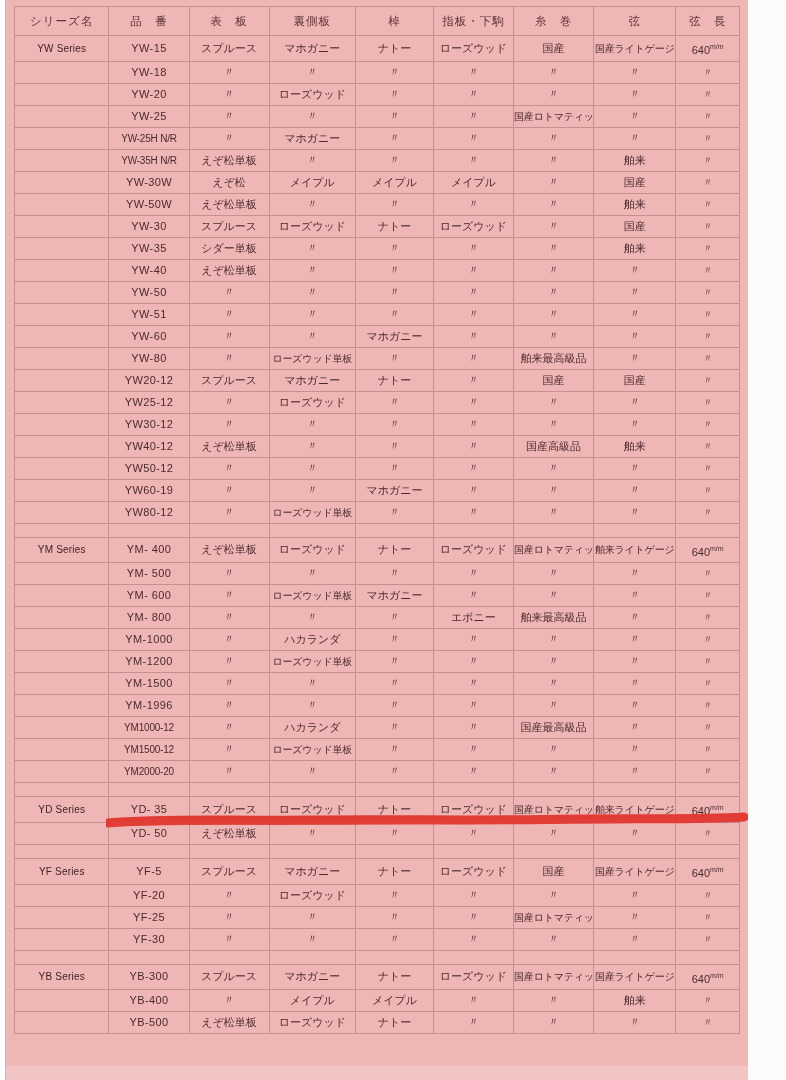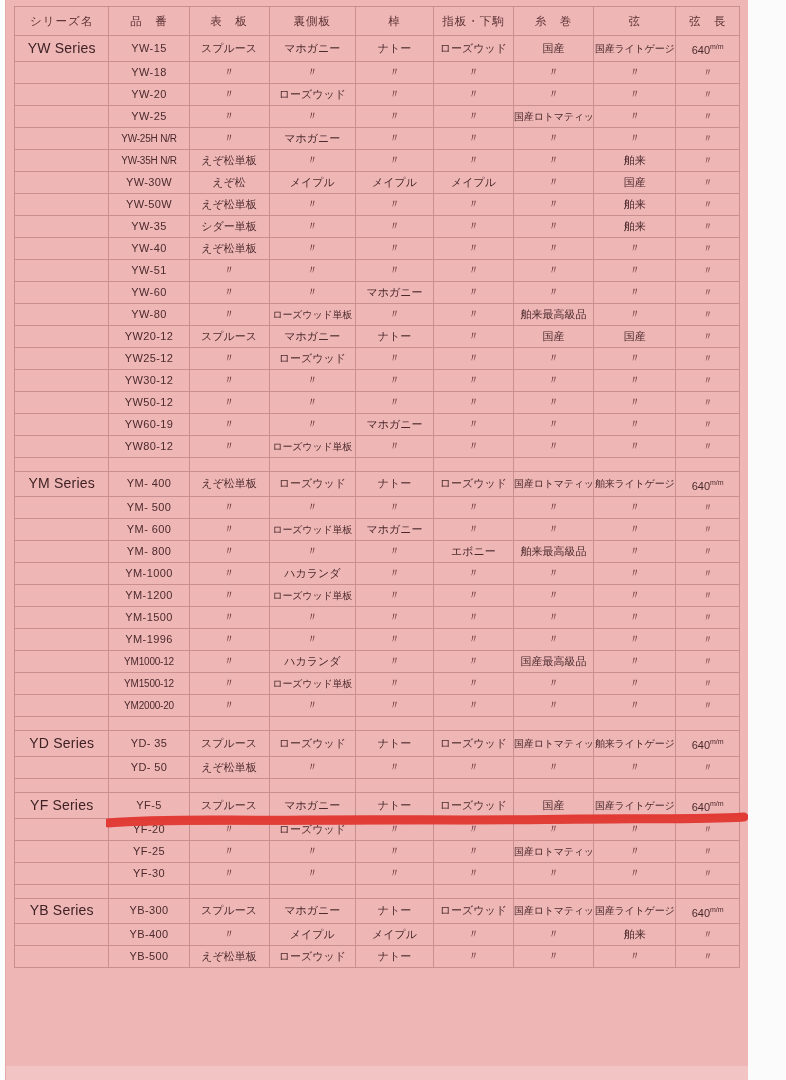--- a/index.html
+++ b/index.html
@@ -75,21 +75,21 @@
   table.spec thead th {
     height: 28px;
     line-height: 28px;
     font-size: 11.5px;
     letter-spacing: 1px;
     color: #5a3032;
     border-radius: 8px;
   }
   td.series {
     font-weight: bold;
-    font-size: 14px;
+    font-size: 10px;
     text-align: left;
     padding-left: 8px;
     color: #3f2224;
     letter-spacing: 0.2px;
   }
   td.model {
     text-align: left;
     padding-left: 10px;
     letter-spacing: 0.4px;
     font-size: 11px;
@@ -253,20 +253,31 @@
             <td class="">えぞ松単板</td>
             <td class="ditto">〃</td>
             <td class="ditto">〃</td>
             <td class="ditto">〃</td>
             <td class="ditto">〃</td>
             <td class="">舶来</td>
             <td class="length ditto">〃</td>
           </tr>
           <tr>
             <td class="series"></td>
+            <td class="model">YW-30</td>
+            <td class="">スプルース</td>
+            <td class="">ローズウッド</td>
+            <td class="">ナトー</td>
+            <td class="">ローズウッド</td>
+            <td class="ditto">〃</td>
+            <td class="">国産</td>
+            <td class="length ditto">〃</td>
+          </tr>
+          <tr>
+            <td class="series"></td>
             <td class="model">YW-35</td>
             <td class="">シダー単板</td>
             <td class="ditto">〃</td>
             <td class="ditto">〃</td>
             <td class="ditto">〃</td>
             <td class="ditto">〃</td>
             <td class="">舶来</td>
             <td class="length ditto">〃</td>
           </tr>
           <tr>
@@ -275,20 +286,31 @@
             <td class="">えぞ松単板</td>
             <td class="ditto">〃</td>
             <td class="ditto">〃</td>
             <td class="ditto">〃</td>
             <td class="ditto">〃</td>
             <td class="ditto">〃</td>
             <td class="length ditto">〃</td>
           </tr>
           <tr>
             <td class="series"></td>
+            <td class="model">YW-50</td>
+            <td class="ditto">〃</td>
+            <td class="ditto">〃</td>
+            <td class="ditto">〃</td>
+            <td class="ditto">〃</td>
+            <td class="ditto">〃</td>
+            <td class="ditto">〃</td>
+            <td class="length ditto">〃</td>
+          </tr>
+          <tr>
+            <td class="series"></td>
             <td class="model">YW-51</td>
             <td class="ditto">〃</td>
             <td class="ditto">〃</td>
             <td class="ditto">〃</td>
             <td class="ditto">〃</td>
             <td class="ditto">〃</td>
             <td class="ditto">〃</td>
             <td class="length ditto">〃</td>
           </tr>
           <tr>
@@ -337,20 +359,31 @@
           </tr>
           <tr>
             <td class="series"></td>
             <td class="model">YW30-12</td>
             <td class="ditto">〃</td>
             <td class="ditto">〃</td>
             <td class="ditto">〃</td>
             <td class="ditto">〃</td>
             <td class="ditto">〃</td>
             <td class="ditto">〃</td>
+            <td class="length ditto">〃</td>
+          </tr>
+          <tr>
+            <td class="series"></td>
+            <td class="model">YW40-12</td>
+            <td class="">えぞ松単板</td>
+            <td class="ditto">〃</td>
+            <td class="ditto">〃</td>
+            <td class="ditto">〃</td>
+            <td class="">国産高級品</td>
+            <td class="">舶来</td>
             <td class="length ditto">〃</td>
           </tr>
           <tr>
             <td class="series"></td>
             <td class="model">YW50-12</td>
             <td class="ditto">〃</td>
             <td class="ditto">〃</td>
             <td class="ditto">〃</td>
             <td class="ditto">〃</td>
             <td class="ditto">〃</td>

